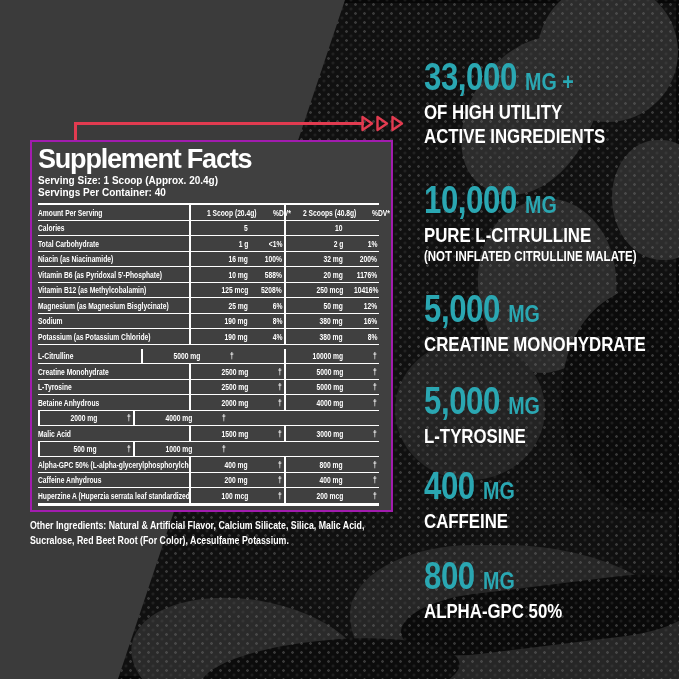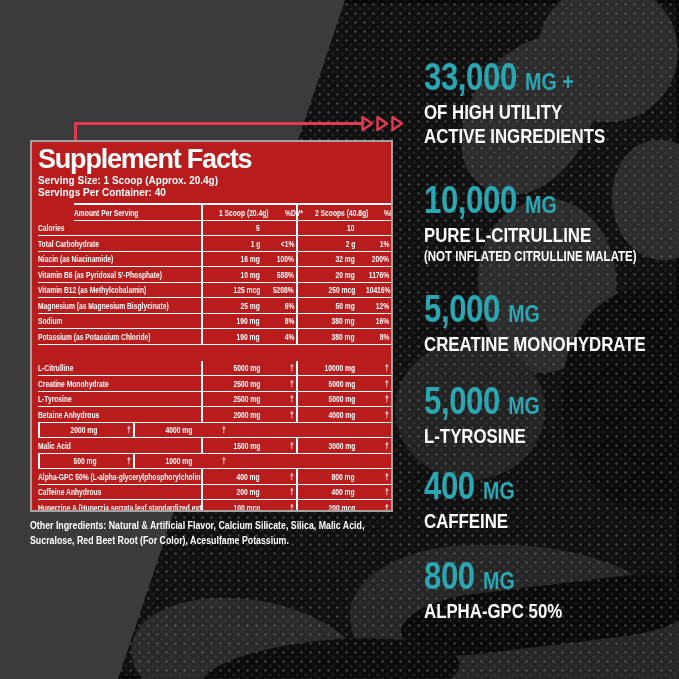--- a/index.html
+++ b/index.html
@@ -26,35 +26,35 @@
     position:absolute; inset:0; background:#3b3b3b;
     clip-path: polygon(0 0, 345px 0, 118px 679px, 0 679px);
   }
   
   .red-v { position:absolute; left:74px; top:122px; width:2.5px; height:18px; background:#e23b50; }
   .red-h { position:absolute; left:74px; top:122px; width:290px; height:2.5px; background:#e23b50; }
   .red-arrows { position:absolute; left:361px; top:115px; }
   
   .panel {
     position:absolute; left:30px; top:140px; width:363px; height:372px;
-    background:#b91c1c; border:2px solid #a3a3a3; color:#fff;
-    padding:3px 0 3px 6px; overflow:hidden;
+    background:#404040; border:2px solid #a21caf; color:#fff;
+    padding:3px 12px 3px 6px; overflow:hidden;
   }
   .sf-title { font-size:27px; font-weight:900; letter-spacing:-1.2px; line-height:1.0; margin:1px 0 2px 0; }
   .sf-serving { font-size:10px; font-weight:700; line-height:1.22; }
   .cond   { display:inline-block; transform:scaleX(0.78); transform-origin:0 50%; white-space:nowrap; }
   .cond-r { display:inline-block; transform:scaleX(0.78); transform-origin:100% 50%; white-space:nowrap; }
   .sf-table { margin-top:4px; font-weight:700; }
   .trow { display:flex; align-items:stretch; border-bottom:1px solid #fff; }
-  .thead { border-top:2px solid #fff; border-bottom:1px solid #fff;margin-left:36px; }
+  .thead { border-top:2px solid #fff; border-bottom:1px solid #fff; }
   .c-label { flex:1 1 auto; padding:2.5px 2px 2px 0; font-size:8.6px; overflow:hidden; }
   .c-group { width:95px; flex:0 0 95px; display:flex; border-left:2px solid #fff; padding:2.5px 2px 2px 2px; font-size:8.6px; }
   .c-amt { flex:1 1 auto; text-align:right; padding-right:4px;text-decoration:underline; }
   .c-dv  { width:30px; flex:0 0 30px; text-align:right;text-decoration:underline; }
-  .rows .trow:nth-of-type(9) { margin-top:16px; }
+  .rows .trow:nth-of-type(9) { margin-top:4px;gap:48px; }
   .sf-foot { border-top:2px solid #fff; font-size:8.4px; font-weight:700; padding-top:3.5px; margin-top:0; }
   
   .other-ing {
     position:absolute; left:30px; top:518px; width:456px;
     transform:scaleX(0.8); transform-origin:0 0;
     color:#fff; font-size:11px; font-weight:700; line-height:1.35;
   }
   
   .hl { position:absolute; left:424px; width:300px; color:#fff; }
   .hl-num { font-size:38px; font-weight:900; line-height:1.0; color:#2aa7b2; letter-spacing:-0.5px; }

